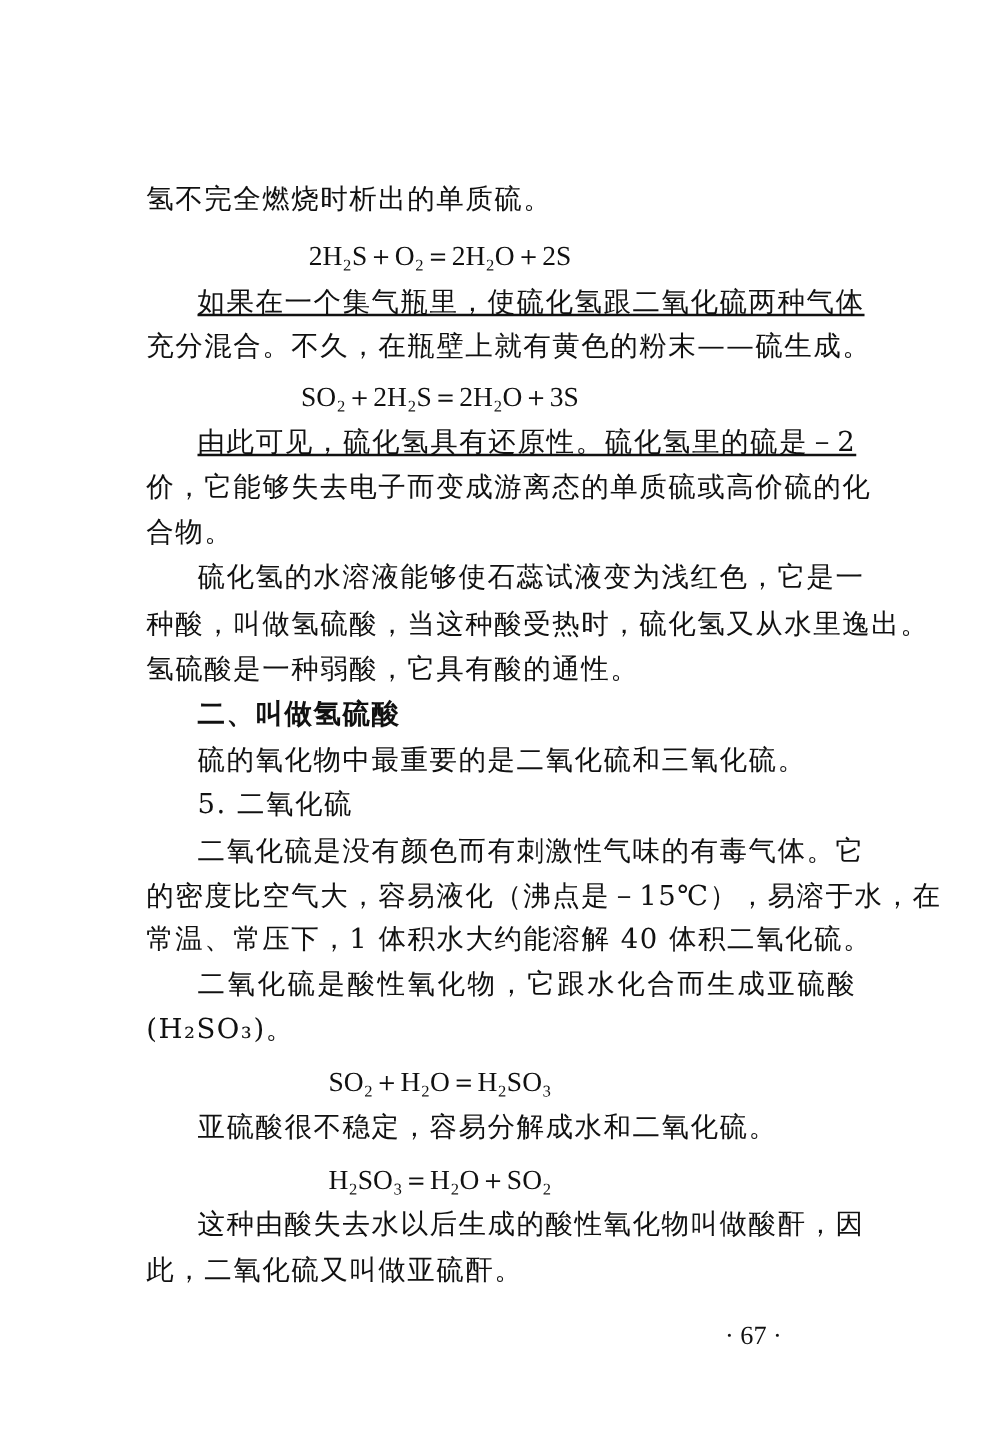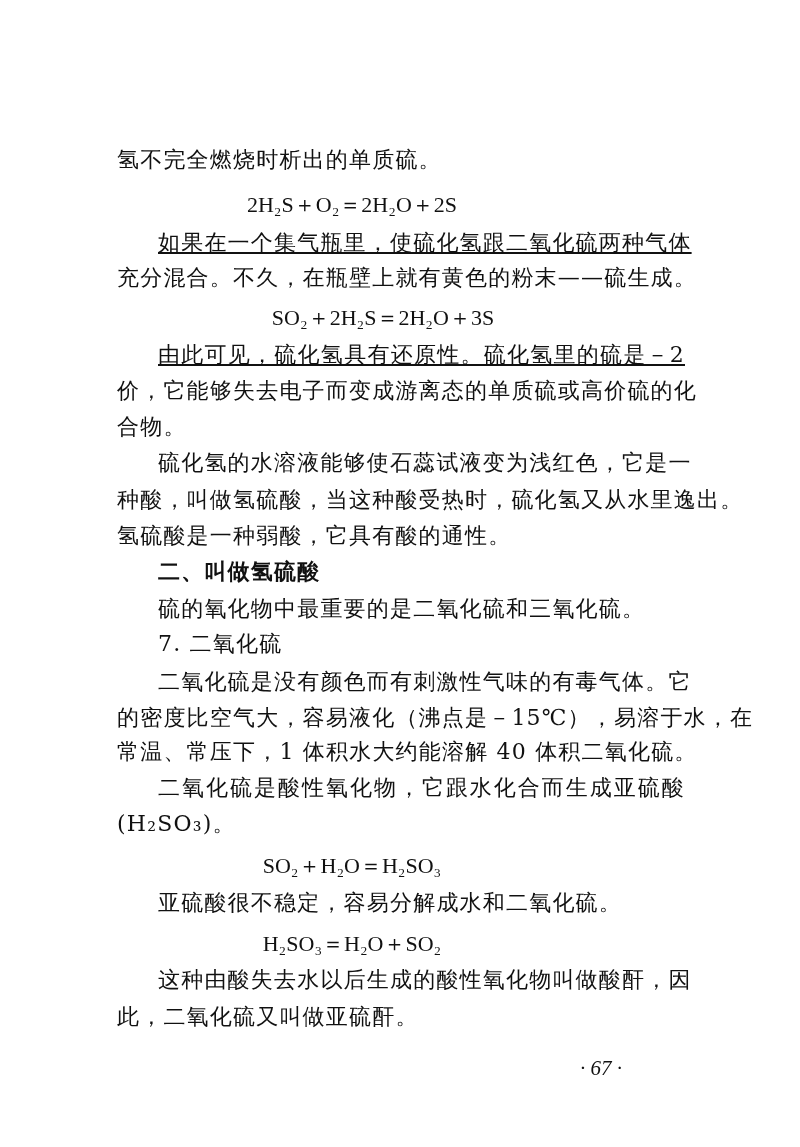--- a/index.html
+++ b/index.html
@@ -12,46 +12,46 @@
     white-space: nowrap; letter-spacing: 1.2px;
   }
   .indent { left: 158px; width: 527px; }
   .justify { text-align: justify; text-align-last: justify; }
   .heading { font-weight: bold; font-family: "DejaVu Sans", sans-serif; }
   .eq {
     position: absolute; left: 0; width: 704px; text-align: center; font-size: 22px; line-height: 30px;
     font-family: "Liberation Serif", "DejaVu Serif", serif; white-space: nowrap;
   }
   .pagenum {
-    position: absolute; left: 580px; top: 1056px; font-size: 21px; font-style: italic;
+    position: absolute; left: 580px; top: 1056px; font-size: 21px; 
     font-family: "Liberation Serif", serif;
   }
 </style>
 </head>
 <body>
 
 <div id="content">
     <div class="line" style="top: 145px;">氢不完全燃烧时析出的单质硫。</div>
     <div class="line indent justify" style="top: 228px; text-decoration: underline;">如果在一个集气瓶里，使硫化氢跟二氧化硫两种气体</div>
     <div class="line justify" style="top: 263px;">充分混合。不久，在瓶壁上就有黄色的粉末——硫生成。</div>
     <div class="line indent justify" style="top: 340px; text-decoration: underline;">由此可见，硫化氢具有还原性。硫化氢里的硫是－2</div>
     <div class="line justify" style="top: 376px;">价，它能够失去电子而变成游离态的单质硫或高价硫的化</div>
     <div class="line" style="top: 412px;">合物。</div>
     <div class="line indent justify" style="top: 448px;">硫化氢的水溶液能够使石蕊试液变为浅红色，它是一</div>
     <div class="line justify" style="top: 485px;">种酸，叫做氢硫酸，当这种酸受热时，硫化氢又从水里逸出。</div>
     <div class="line" style="top: 521px;">氢硫酸是一种弱酸，它具有酸的通性。</div>
     <div class="line indent heading" style="top: 557px;">二、叫做氢硫酸</div>
     <div class="line indent" style="top: 594px;">硫的氧化物中最重要的是二氧化硫和三氧化硫。</div>
-    <div class="line indent" style="top: 629px;">7. 二氧化硫</div>
+    <div class="line indent" style="top: 629px;">5. 二氧化硫</div>
     <div class="line indent justify" style="top: 667px;">二氧化硫是没有颜色而有刺激性气味的有毒气体。它</div>
     <div class="line justify" style="top: 703px;">的密度比空气大，容易液化（沸点是－15℃），易溶于水，在</div>
     <div class="line" style="top: 737px;">常温、常压下，1 体积水大约能溶解 40 体积二氧化硫。</div>
     <div class="line indent justify" style="top: 773px;">二氧化硫是酸性氧化物，它跟水化合而生成亚硫酸</div>
     <div class="line" style="top: 809px;">(H₂SO₃)。</div>
     <div class="line indent" style="top: 888px;">亚硫酸很不稳定，容易分解成水和二氧化硫。</div>
     <div class="line indent justify" style="top: 965px;">这种由酸失去水以后生成的酸性氧化物叫做酸酐，因</div>
     <div class="line" style="top: 1002px;">此，二氧化硫又叫做亚硫酐。</div>
     <div class="eq" style="top: 190px;">2H₂S＋O₂＝2H₂O＋2S</div>
-    <div class="eq" style="top: 303px; padding-left: 31px;">SO₂＋2H₂S＝2H₂O＋3S</div>
+    <div class="eq" style="top: 303px;">SO₂＋2H₂S＝2H₂O＋3S</div>
     <div class="eq" style="top: 851px;">SO₂＋H₂O＝H₂SO₃</div>
     <div class="eq" style="top: 929px;">H₂SO₃＝H₂O＋SO₂</div>
   </div>
 <div class="pagenum">· 67 ·</div>
 
 </body></html>

